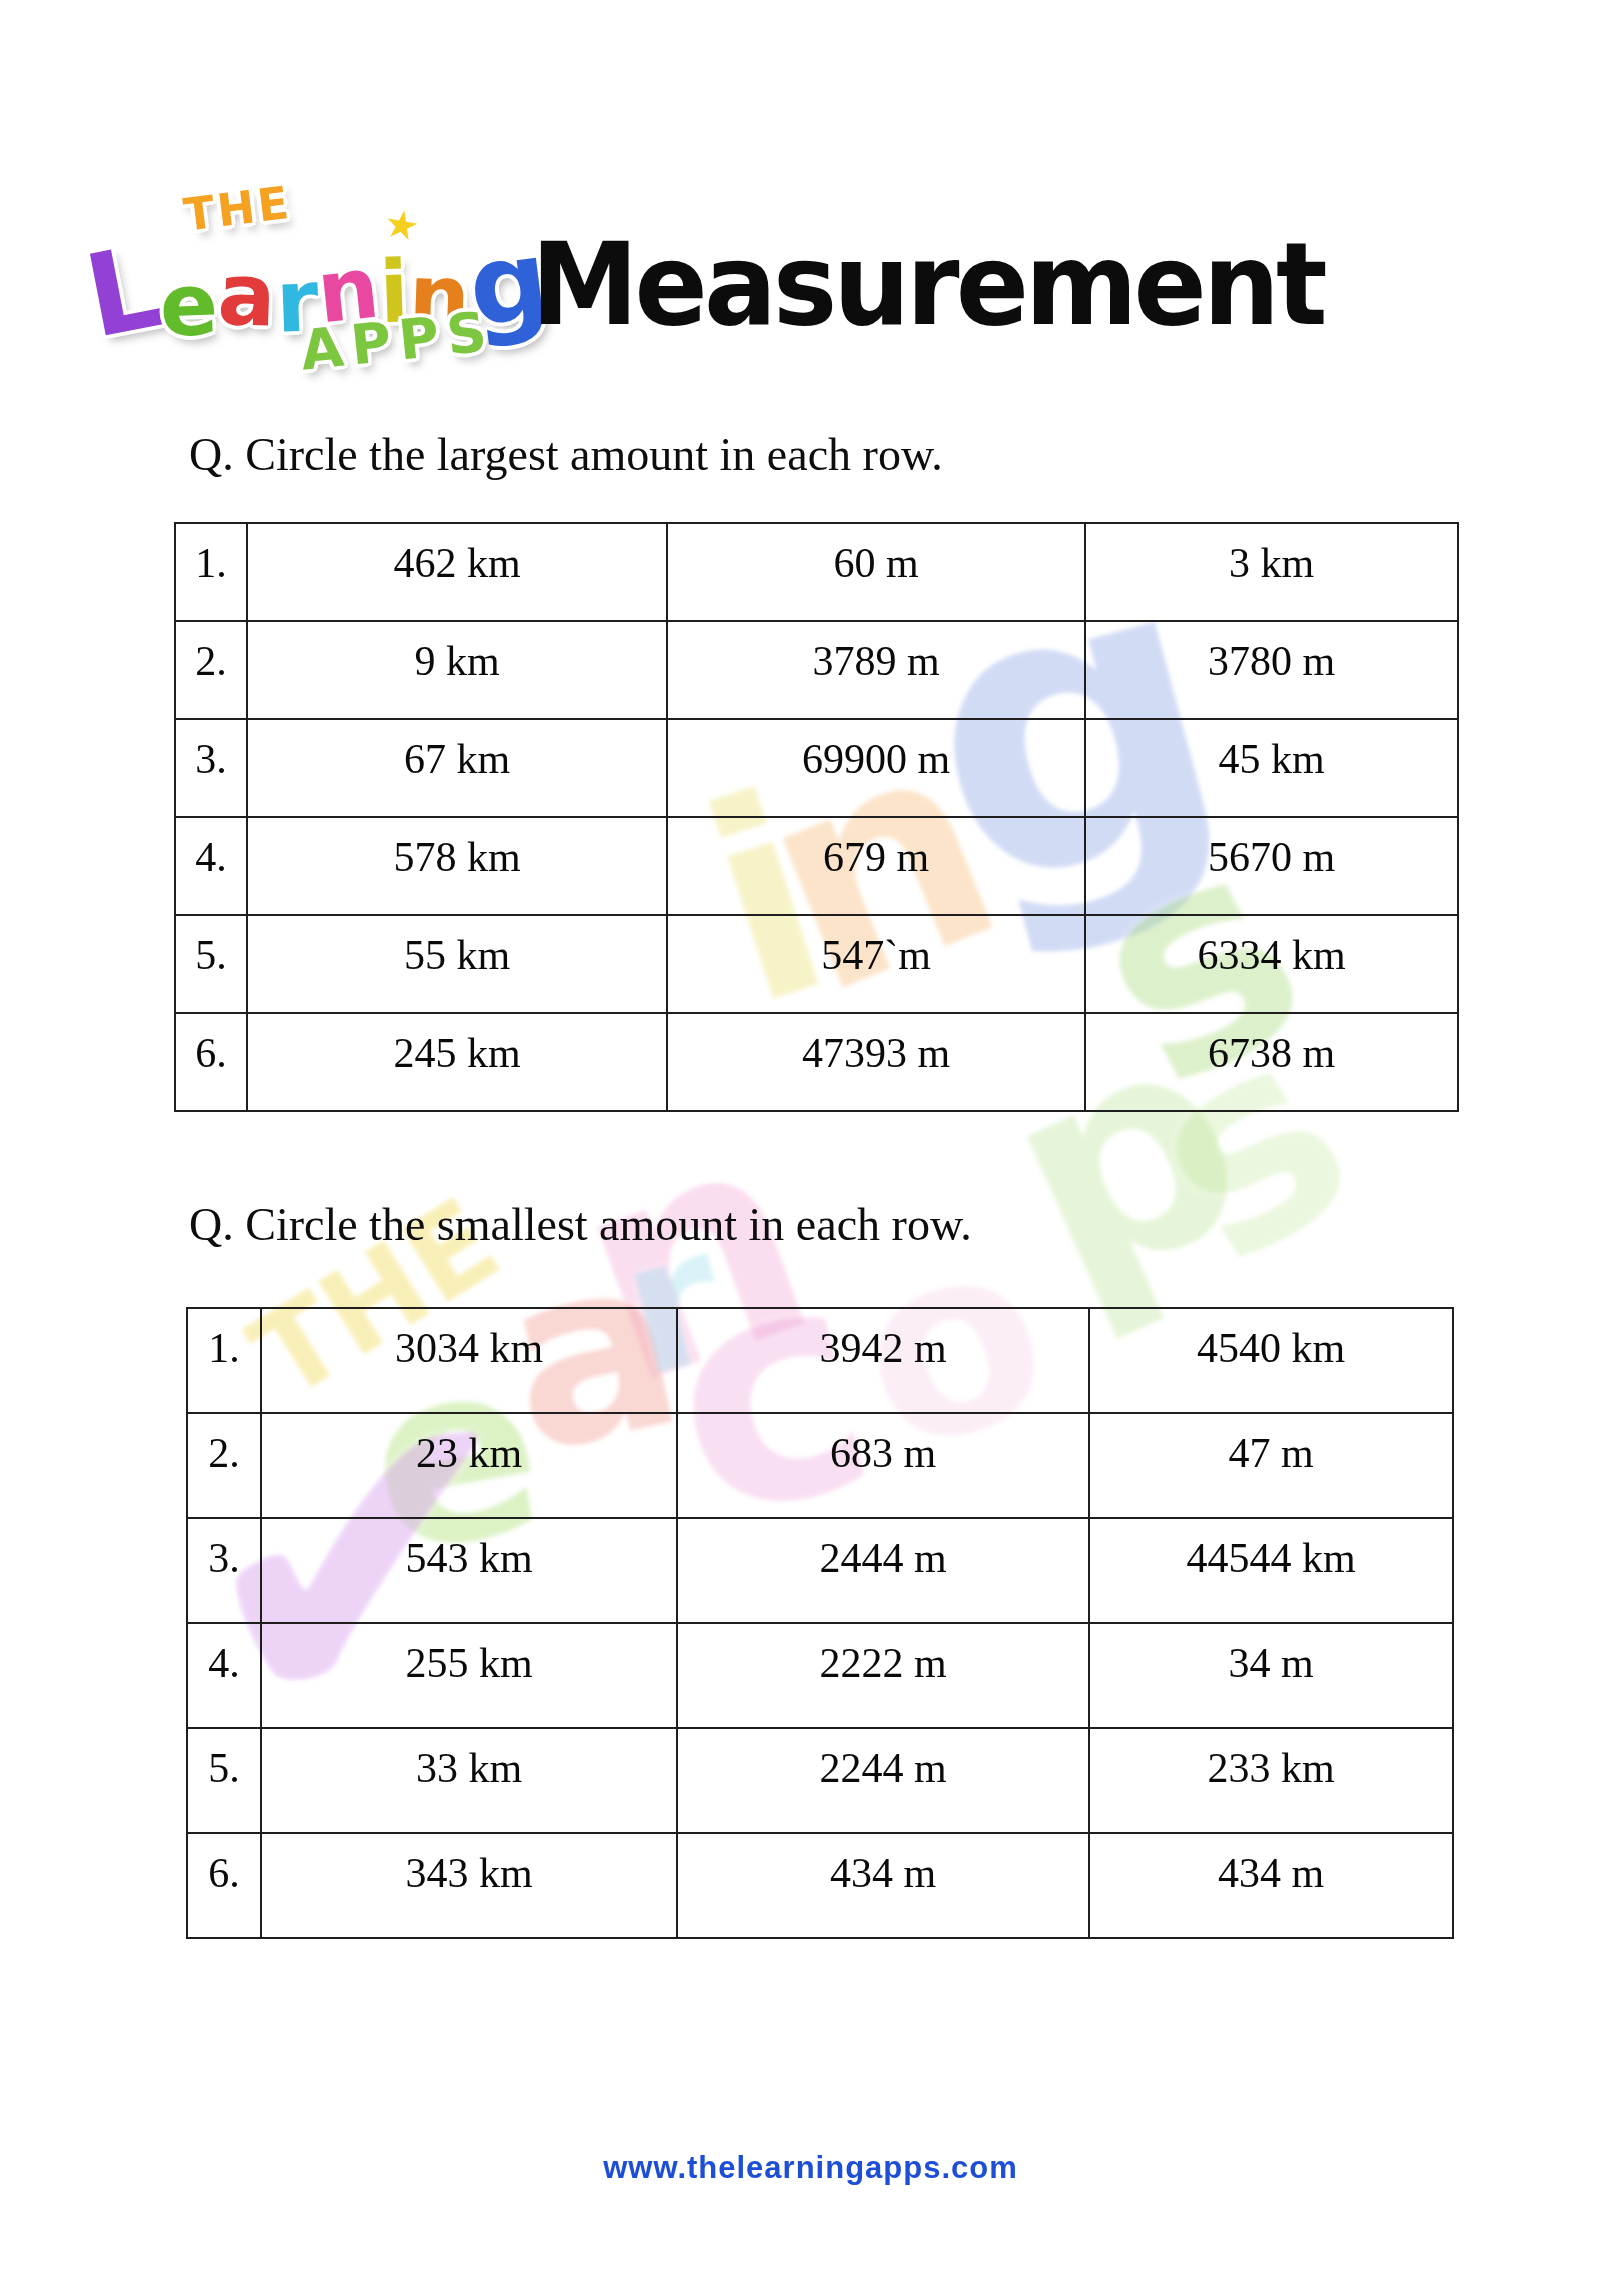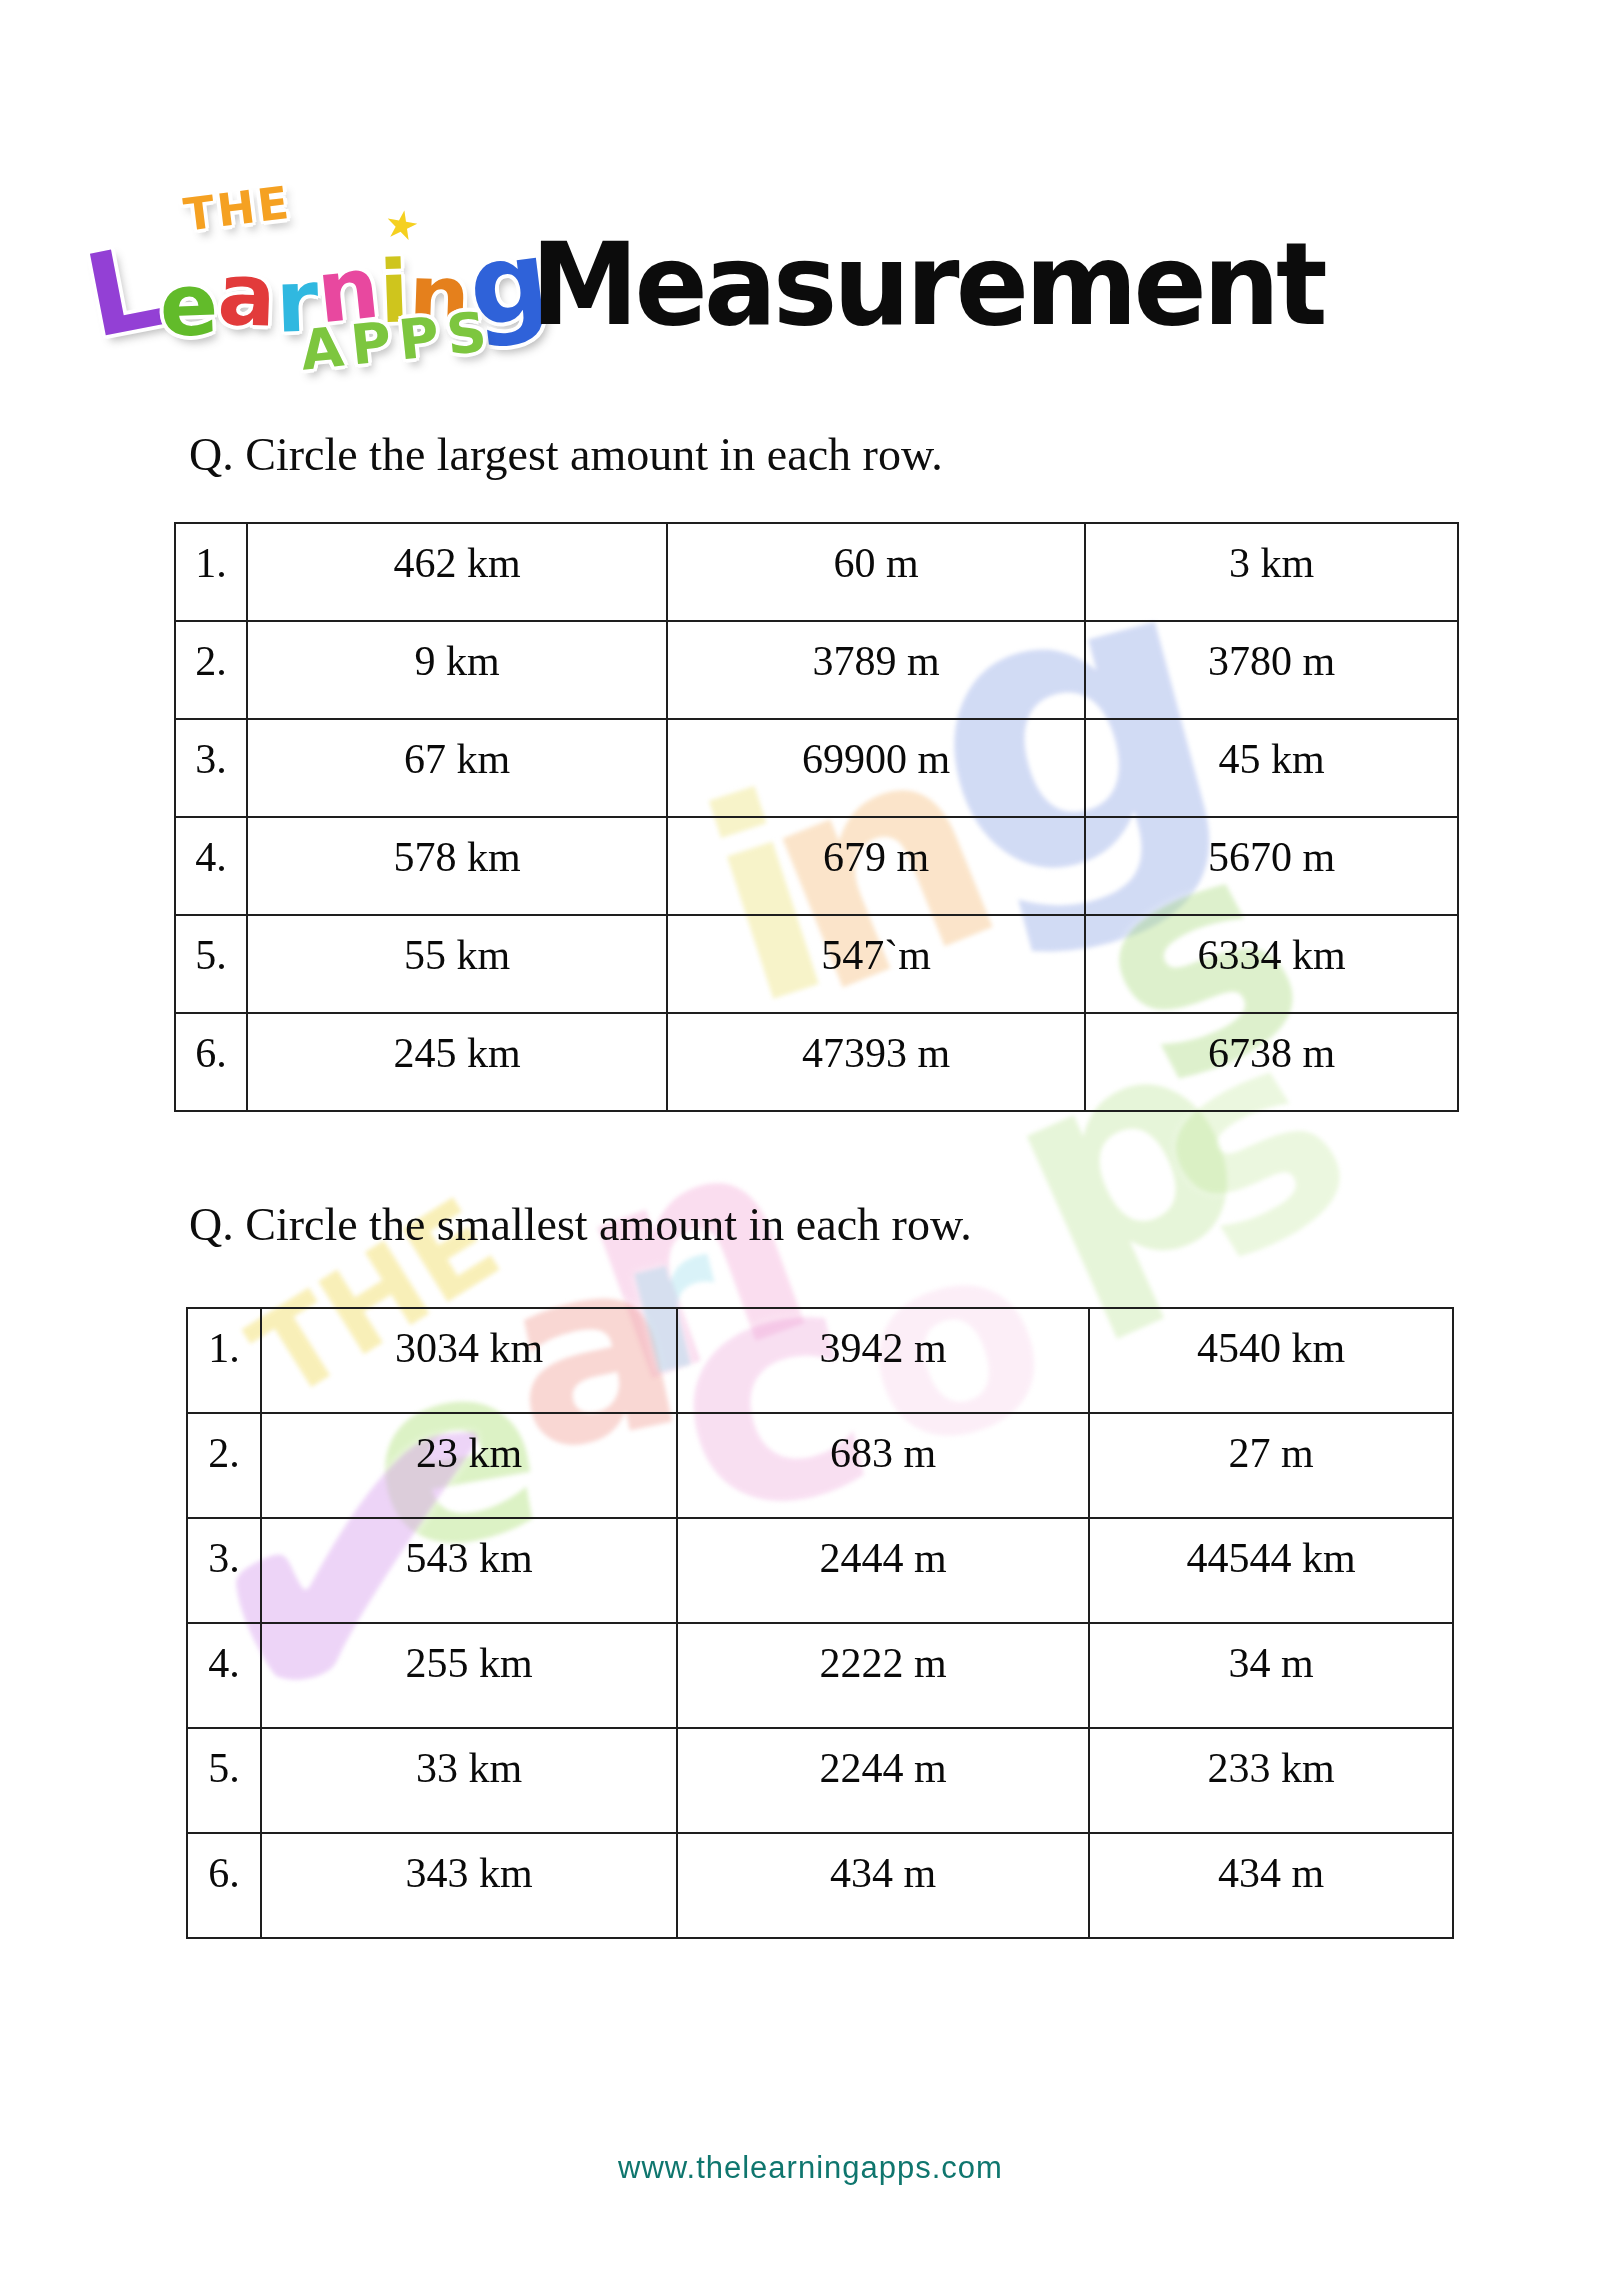--- a/index.html
+++ b/index.html
@@ -54,22 +54,22 @@
     padding:15.7px 3.9px 0 3.9px;font-size:42px;color:#0a0a0a;line-height:1.1;
     overflow:hidden;
   }
   #table-q1{left:174px;top:522px;width:1283px;}
   #table-q1 tr{height:98px;}
   #table-q2{left:186px;top:1307px;width:1264px;}
   #table-q2 tr{height:105px;}
   
   .footer{
     position:absolute;left:0;top:2150px;width:100%;text-align:center;z-index:2;
-    font-family:"Liberation Sans",sans-serif;font-weight:normal;font-size:31px;
-    letter-spacing:1px;color:#0f766e;
+    font-family:"Liberation Sans",sans-serif;font-weight:bold;font-size:31px;
+    letter-spacing:1px;color:#1d4ed8;
   }
 </style>
 </head>
 <body>
 
 <div id="watermark">
     <span class="wm-letter" style="left: 931px; top: 529px; font-size: 392px; color: rgb(143, 166, 230); opacity: 0.4; transform: rotate(-15deg);">g</span>
     <span class="wm-letter" style="left: 774px; top: 716px; font-size: 294px; color: rgb(244, 180, 105); opacity: 0.35; transform: rotate(-22deg);">n</span>
     <span class="wm-letter" style="left: 720px; top: 765px; font-size: 274px; color: rgb(236, 226, 121); opacity: 0.4; transform: rotate(-18deg);">i</span>
     <span class="wm-letter" style="left: 1108px; top: 814px; font-size: 294px; color: rgb(168, 218, 123); opacity: 0.38; transform: rotate(-28deg);">s</span>
@@ -158,21 +158,21 @@
       <tr>
     <td>1.</td>
     <td>3034 km</td>
     <td>3942 m</td>
     <td>4540 km</td>
   </tr>
   <tr>
     <td>2.</td>
     <td>23 km</td>
     <td>683 m</td>
-    <td>27 m</td>
+    <td>47 m</td>
   </tr>
   <tr>
     <td>3.</td>
     <td>543 km</td>
     <td>2444 m</td>
     <td>44544 km</td>
   </tr>
   <tr>
     <td>4.</td>
     <td>255 km</td>

